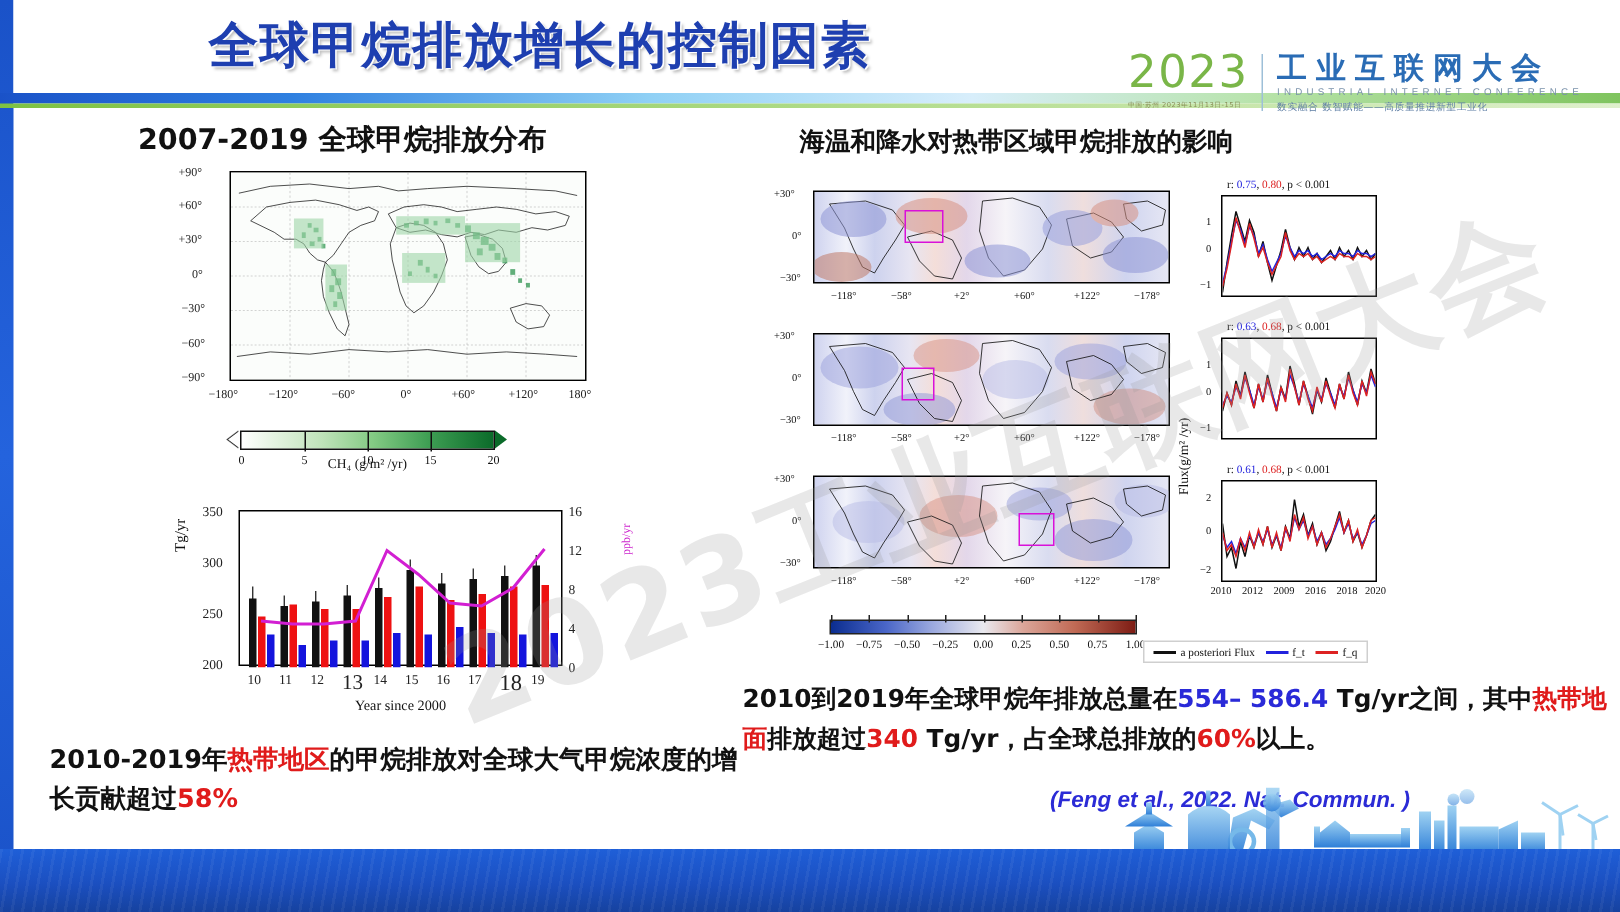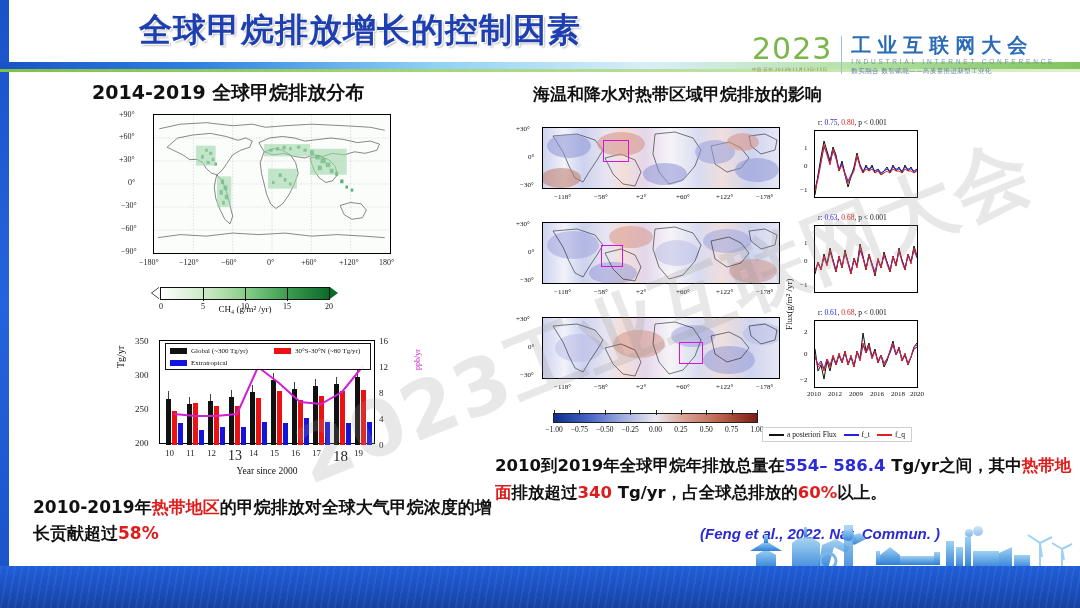--- a/index.html
+++ b/index.html
@@ -217,21 +217,21 @@
     <div class="logo-year-sub">中国·苏州  2023年11月13日-15日</div>
   </div>
   <div class="logo-divider"></div>
   <div>
     <div class="logo-cn">工业互联网大会</div>
     <div class="logo-en">INDUSTRIAL INTERNET CONFERENCE</div>
     <div class="logo-tag">数实融合  数智赋能——高质量推进新型工业化</div>
   </div>
 </div>
 
-<div class="sec-title-left">2014-2019 全球甲烷排放分布</div>
+<div class="sec-title-left">2007-2019 全球甲烷排放分布</div>
 <div class="sec-title-right">海温和降水对热带区域甲烷排放的影响</div>
 
 <div class="fig" id="world-map-fig">
   <div class="axes" id="world-map-axes">
     <svg class="map-land" viewBox="0 0 360 180" preserveAspectRatio="none">
       <defs>
         <linearGradient id="gg" x1="0" y1="0" x2="0" y2="1">
           <stop offset="0%" stop-color="#2f9450"></stop>
             <stop offset="100%" stop-color="#6fc07f"></stop>
         </linearGradient>
@@ -409,34 +409,20 @@
         <line x1="134.5" y1="41" x2="134.5" y2="53"></line>
           <line x1="155.5" y1="38" x2="155.5" y2="50"></line>
         <line x1="176.5" y1="36" x2="176.5" y2="48"></line>
           <line x1="197.5" y1="29" x2="197.5" y2="41"></line>
       </g>
 
       <polyline fill="none" stroke="#d21fd2" stroke-width="2" points="14,73 35,75 56,75 77,73 98,26 119,42 140,61 161,63 182,51 203,25"></polyline>
     </svg>
   </div>
 
-  <div class="legend-box">
-    <div class="legend-row" style="left:4px; top:3px;">
-      <span class="legend-swatch" style="background:#111;"></span>
-      <span>Global (~300 Tg/yr)</span>
-    </div>
-    <div class="legend-row" style="left:108px; top:3px;">
-      <span class="legend-swatch" style="background:#ee1111;"></span>
-      <span>30°S-30°N (~80 Tg/yr)</span>
-    </div>
-    <div class="legend-row" style="left:4px; top:15px;">
-      <span class="legend-swatch" style="background:#1414dd;"></span>
-      <span>Extratropical</span>
-    </div>
-  </div>
 
   <div class="tick-lbl" style="left:52px;  top:118px; font-size:9px;">10</div>
   <div class="tick-lbl" style="left:73px;  top:118px; font-size:9px;">11</div>
   <div class="tick-lbl" style="left:94px;  top:118px; font-size:9px;">12</div>
   <div class="tick-lbl" style="left:115px; top:118px; font-size:14px;">13</div>
   <div class="tick-lbl" style="left:136px; top:118px; font-size:9px;">14</div>
   <div class="tick-lbl" style="left:157px; top:118px; font-size:9px;">15</div>
   <div class="tick-lbl" style="left:178px; top:118px; font-size:9px;">16</div>
   <div class="tick-lbl" style="left:199px; top:118px; font-size:9px;">17</div>
   <div class="tick-lbl" style="left:220px; top:118px; font-size:15px;">18</div>

